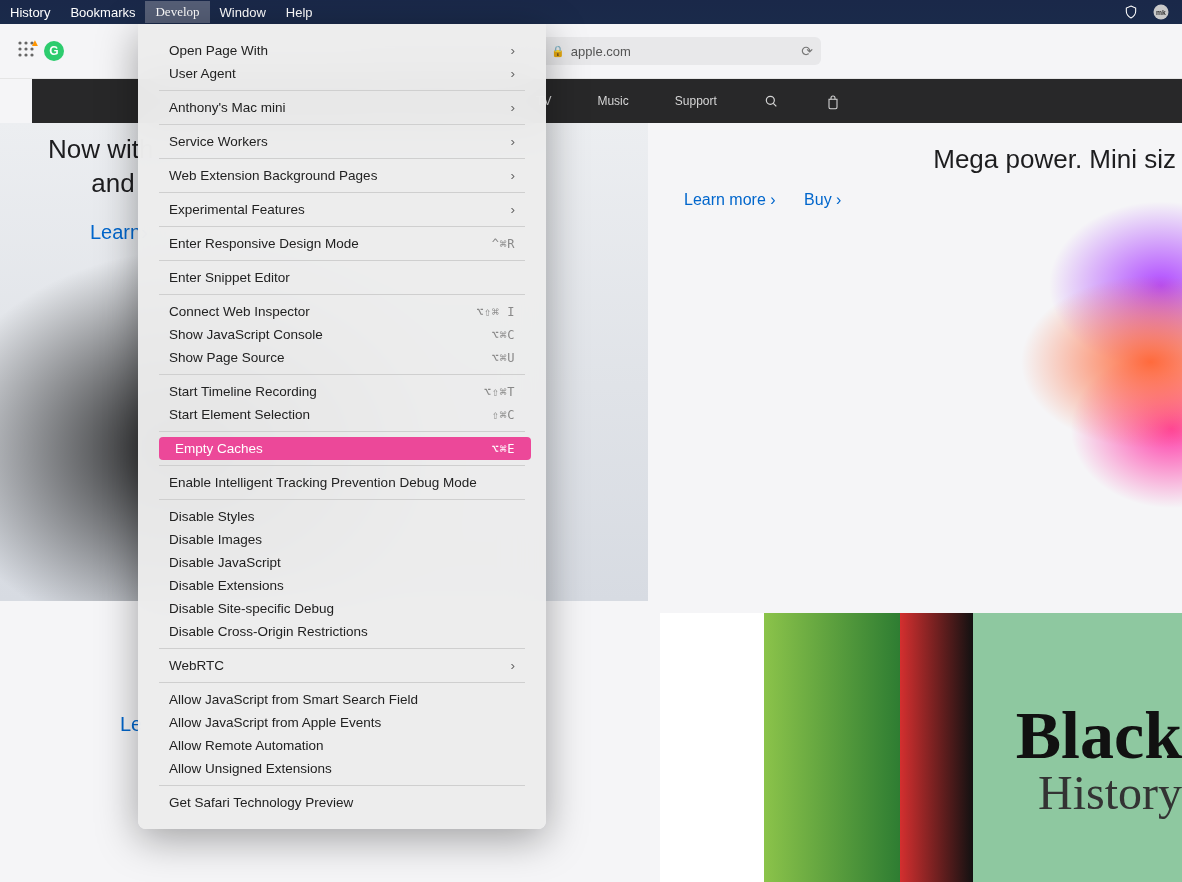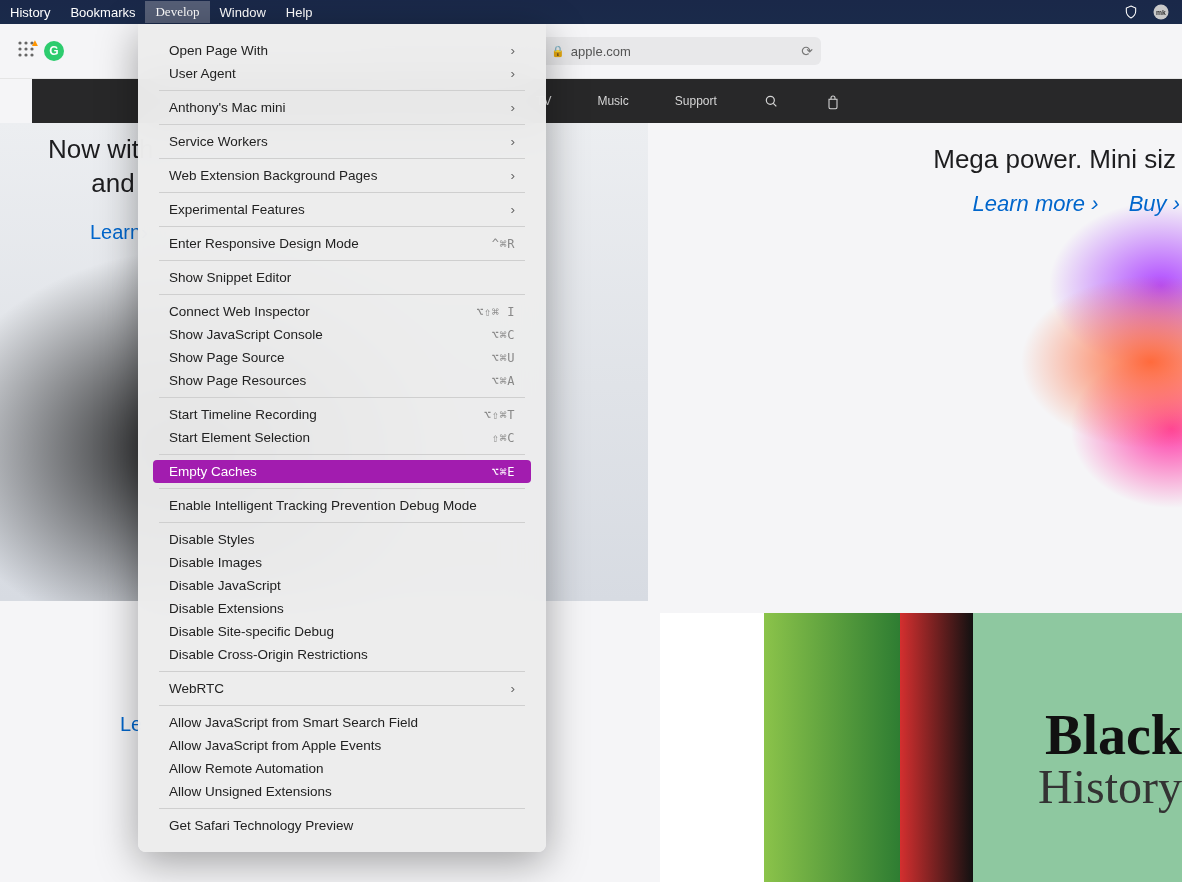--- a/index.html
+++ b/index.html
@@ -97,36 +97,36 @@
   left: 660px; top: 0;
   width: 522px;
   height: 478px;
   background:
     radial-gradient(180px 120px at 94% 50%, #ff6a3c, transparent 72%),
     radial-gradient(160px 120px at 96% 34%, #b04bff, transparent 70%),
     radial-gradient(140px 110px at 98% 64%, #ff3da9, transparent 72%),
     #f5f5f7;
 }
 .hero-right h2 { font-size: 26px; font-weight: 400; color: #1d1d1f; text-align: right; padding: 21px 6px 0 0;}
-.hero-right .links { text-align: right; padding: 16px 2px 0 0; font-size: 22px; color: #0066cc; font-style: italic; }
+.hero-right .links { text-align: left; padding: 16px 2px 0 0; font-size: 16px; color: #0066cc; }
 .hero-right .links span { margin-left: 24px; }
 .chev::after { content: " ›"; }
 
 .hero-btm-left {
   position: absolute; left: 0; top: 490px; width: 648px; height: 292px;
   background: #f5f5f7;
 }
 .hero-btm-left .link { color: #0066cc; font-size: 20px; padding-left:120px; padding-top:100px;}
 .hero-btm-right {
   position: absolute; left: 660px; top: 490px; width: 522px; height: 292px;
   background: linear-gradient(90deg, #fff 0, #fff 20%, #8bc34a 20%, #2e7d32 46%, #d32f2f 46%, #111 60%, #8ec8a0 60%);
   display: flex; align-items: center; justify-content: flex-end; padding-right: 0px;
 }
 .black-hist { font-family: Georgia, serif; text-align: right; line-height: 1; }
-.black-hist .b1 { font-size: 56px; font-weight: 700; color:#111; }
+.black-hist .b1 { font-size: 68px; font-weight: 700; color:#111; }
 .black-hist .b2 { font-size: 48px; color:#333; }
 
 
 .dropdown {
   position: absolute;
   left: 138px;
   top: 24px;
   width: 408px;
   background: rgba(236,236,236,0.97);
   border-radius: 0 0 8px 8px;
@@ -136,21 +136,21 @@
   color: #222;
   backdrop-filter: blur(20px);
 }
 .dd-item {
   display: flex;
   justify-content: space-between;
   align-items: center;
   padding: 4px 16px 4px 16px;
   border-radius: 4px;
 }
-.dd-item.hl { background: #a21caf; color: #fff; }
+.dd-item.hl { background: #ec4899; color: #fff; margin-left: 6px; }
 .dd-sep { height: 1px; background: #cfcfcf; margin: 5px 6px; }
 .dd-sub { color: #888; font-size: 12px; font-family: ui-monospace, Menlo, monospace; letter-spacing: 0.5px;}
 .dd-arrow { color: #666; }
 .dd-item.hl .dd-sub, .dd-item.hl .dd-arrow { color: #fff; }
 </style>
 </head>
 <body>
 
 <div class="menubar">
   <div class="menubar-left" id="menubar-left">
@@ -279,38 +279,34 @@
       <span>Experimental Features</span>
       <span class="dd-arrow">›</span>
     </div>
     <div class="dd-sep"></div>
     <div class="dd-item">
       <span>Enter Responsive Design Mode</span>
       <span class="dd-sub">^⌘R</span>
     </div>
     <div class="dd-sep"></div>
     <div class="dd-item">
-      <span>Show Snippet Editor</span>
+      <span>Enter Snippet Editor</span>
     </div>
     <div class="dd-sep"></div>
     <div class="dd-item">
       <span>Connect Web Inspector</span>
       <span class="dd-sub">⌥⇧⌘ I</span>
     </div>
     <div class="dd-item">
       <span>Show JavaScript Console</span>
       <span class="dd-sub">⌥⌘C</span>
     </div>
     <div class="dd-item">
       <span>Show Page Source</span>
       <span class="dd-sub">⌥⌘U</span>
-    </div>
-    <div class="dd-item">
-      <span>Show Page Resources</span>
-      <span class="dd-sub">⌥⌘A</span>
     </div>
     <div class="dd-sep"></div>
     <div class="dd-item">
       <span>Start Timeline Recording</span>
       <span class="dd-sub">⌥⇧⌘T</span>
     </div>
     <div class="dd-item">
       <span>Start Element Selection</span>
       <span class="dd-sub">⇧⌘C</span>
     </div>

